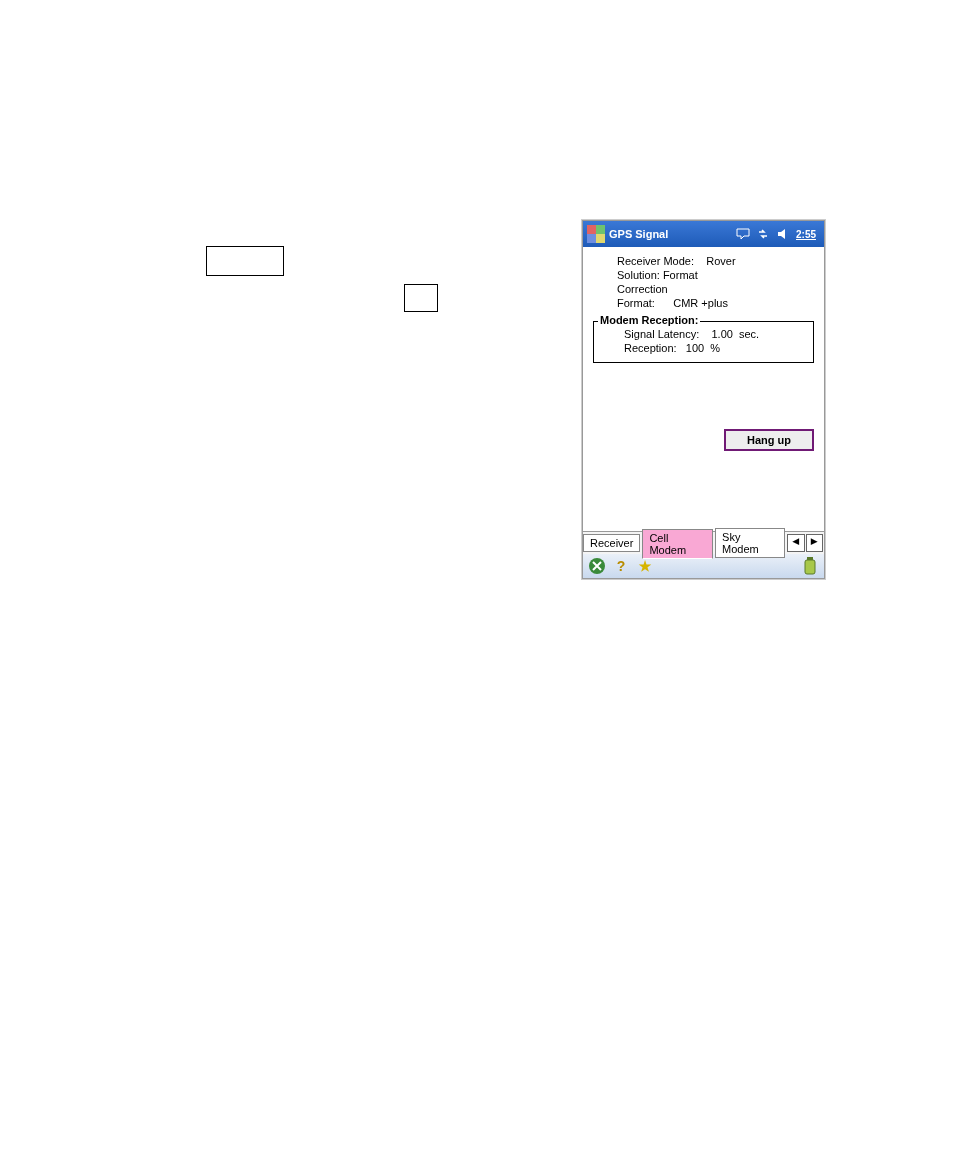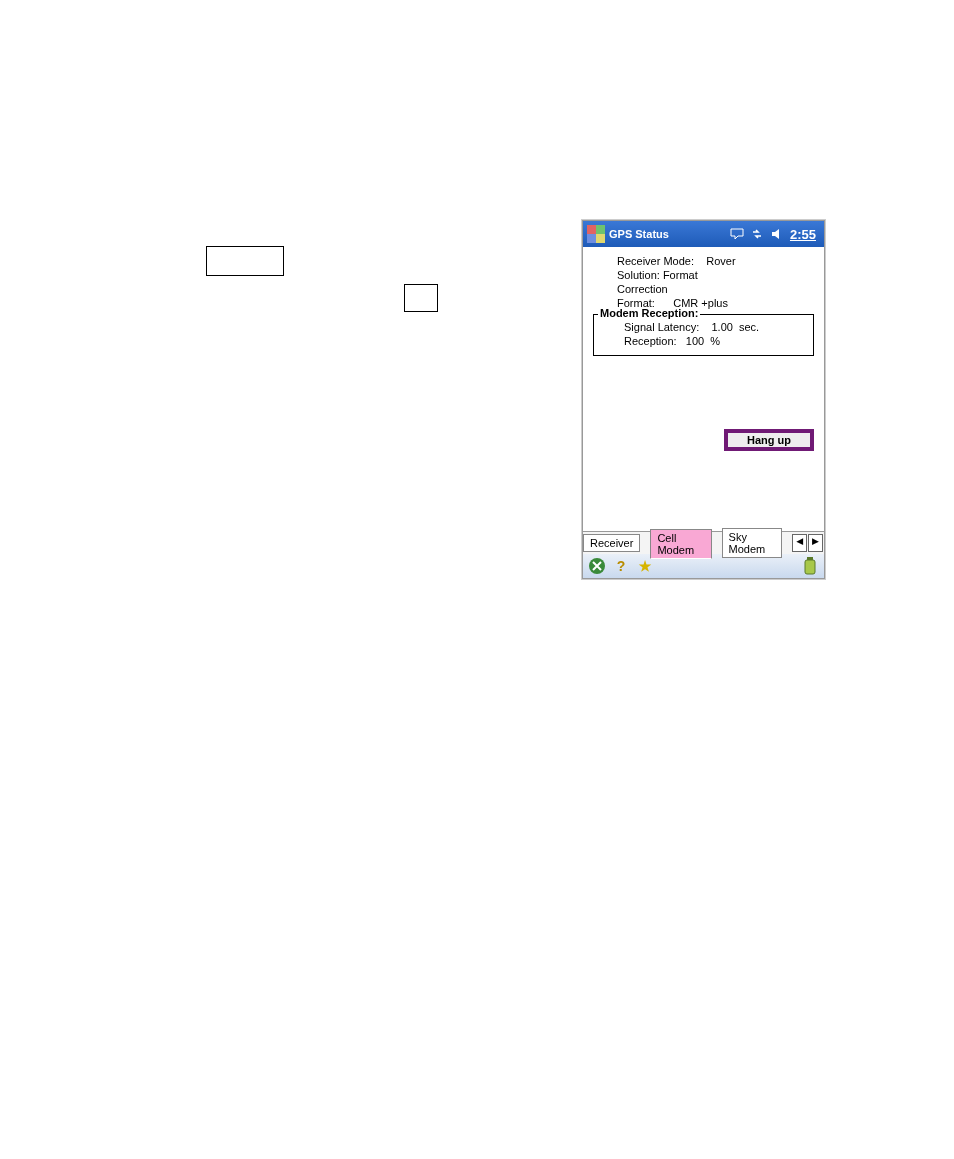--- a/index.html
+++ b/index.html
@@ -51,75 +51,75 @@
     gap: 6px;
     padding-right: 4px;
   }
   .tb-icon {
     width: 14px;
     height: 14px;
     display: flex;
     align-items: center;
     justify-content: center;
     color: #fff;
-    font-size: 13px;
+    font-size: 10px;
     text-decoration: underline;
   }
   .content {
     padding: 6px 10px 8px 10px;
     font-size: 11px;
     color: #000;
     min-height: 270px;
     position: relative;
   }
   .row { margin: 2px 0; }
   .label { font-weight: normal; padding-left: 24px; }
   .value { font-weight: normal; }
   .fieldset {
     border: 1px solid #000;
-    margin-top: 5px;
+    margin-top: 12px;
     padding: 4px 6px 6px 6px;
     position: relative;
     font-size: 11px;
   }
   .fieldset-legend {
     position: absolute;
     top: -8px;
     left: 4px;
     background: #fff;
     padding: 0 2px;
     font-weight: bold;
     font-size: 11px;
   }
   .hangup-btn {
     position: absolute;
     right: 10px;
     top: 182px;
     width: 90px;
     height: 22px;
-    border: 4px solid #701a75;
+    border: 2px solid #701a75;
     background: #eee;
     font-size: 11px;
     font-weight: bold;
     font-family: Tahoma, Arial, sans-serif;
     cursor: pointer;
   }
   .tabbar {
     display: flex;
     align-items: center;
     border-top: 1px solid #999;
     background: #f4f4f4;
     font-size: 11px;
     height: 22px;
   }
   .tab {
     padding: 2px 6px;
     border: 1px solid #888;
     background: #fff;
-    margin-right: 10px;
+    margin-right: 2px;
     cursor: pointer;
   }
   .tab.active {
     background: #f9a8d4;
     border-bottom: 1px solid #fff;
     position: relative;
     top: 1px;
   }
   .tab-spacer { flex: 1; }
   .nav-btn {
@@ -173,21 +173,21 @@
 
 <div class="stage">
 
   <div class="titlebar">
     <div class="start-flag">
       <span class="sf-r"></span>
         <span class="sf-g"></span>
         <span class="sf-b"></span>
         <span class="sf-y"></span>
     </div>
-    <span class="tb-title">GPS Status</span>
+    <span class="tb-title">GPS Signal</span>
     <div class="tb-icons">
       <span class="tb-icon">
         <svg width="14" height="12" viewBox="0 0 14 12">
             <path d="M1 1 h12 v7 h-5 l-3 3 v-3 h-4 z" fill="none" stroke="#fff" stroke-width="1"></path>
           </svg>
       </span>
       <span class="tb-icon">
         <svg width="12" height="12" viewBox="0 0 12 12">
             <path d="M2 4 h5 l-2 -2 M10 8 h-5 l2 2" stroke="#fff" stroke-width="1.5" fill="none"></path>
           </svg>

